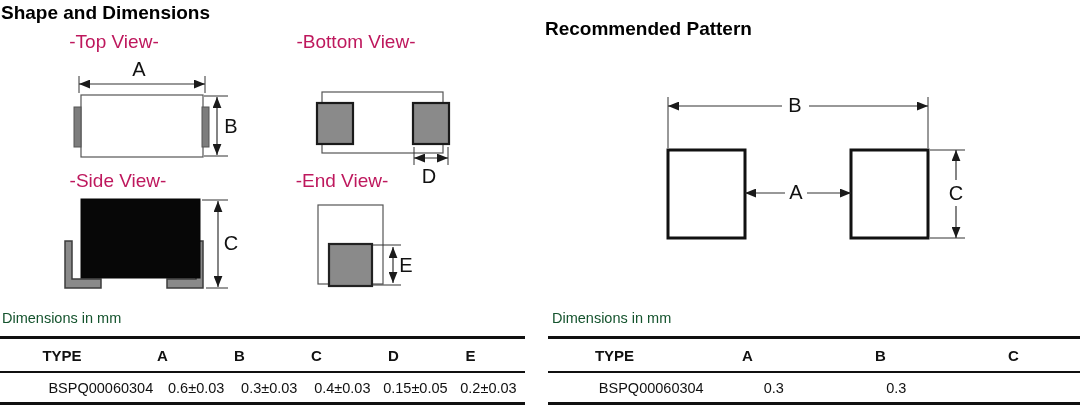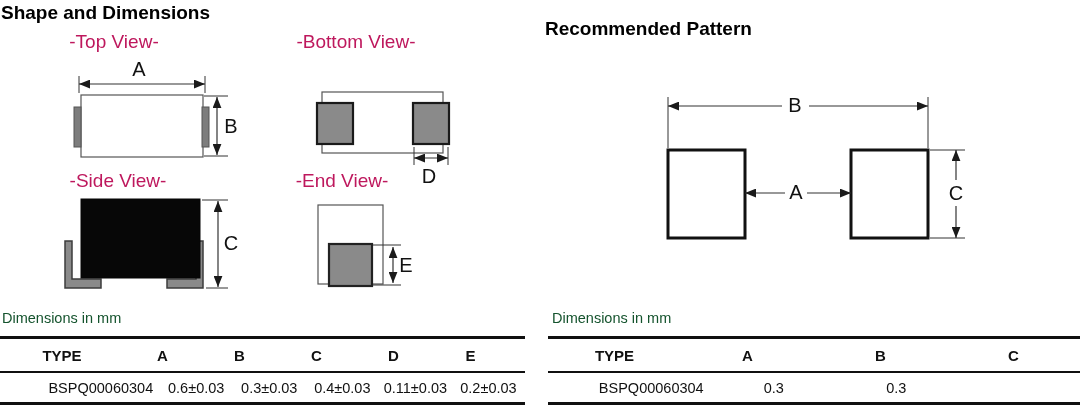--- a/index.html
+++ b/index.html
@@ -122,21 +122,21 @@
       <div class="tc lt-col">C</div>
       <div class="tc lt-col">D</div>
       <div class="tc lt-col">E</div>
       <div class="tc-fill"></div>
     </div>
     <div class="trow tdata">
       <div class="tc lt-type">BSPQ00060304</div>
       <div class="tc lt-col">0.6±0.03</div>
       <div class="tc lt-col">0.3±0.03</div>
       <div class="tc lt-col">0.4±0.03</div>
-      <div class="tc lt-col">0.11±0.03</div>
+      <div class="tc lt-col">0.15±0.05</div>
       <div class="tc lt-col">0.2±0.03</div>
       <div class="tc-fill"></div>
     </div>
   </div>
 
   <div class="dim-table" style="left:548px; top:336px; width:532px;">
     <div class="trow thead">
       <div class="tc rt-col">TYPE</div>
       <div class="tc rt-col">A</div>
       <div class="tc rt-col">B</div>

